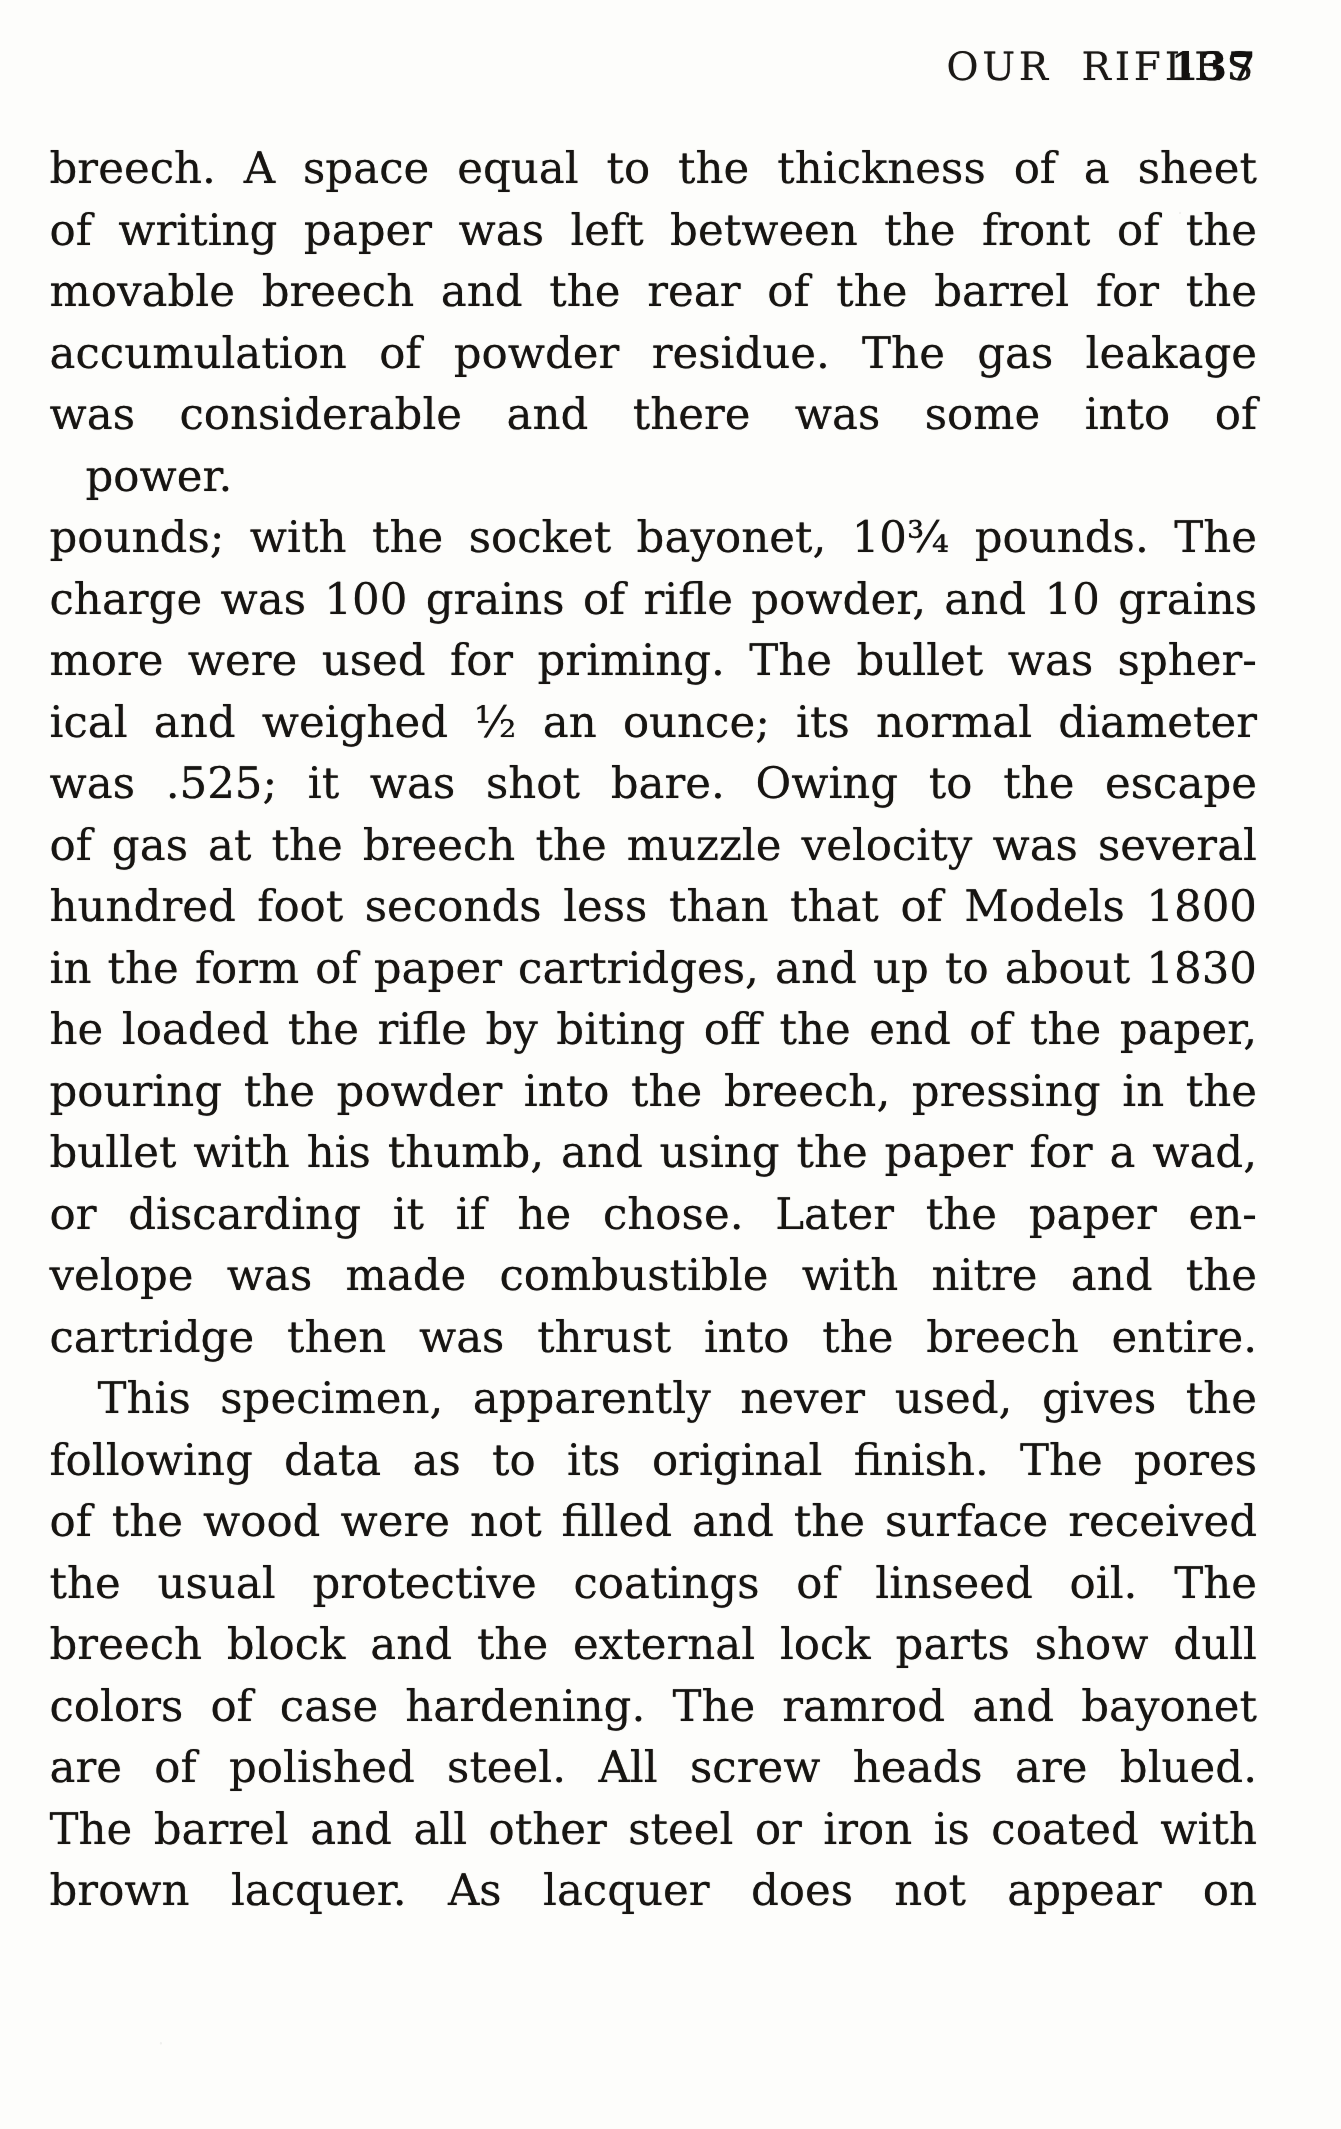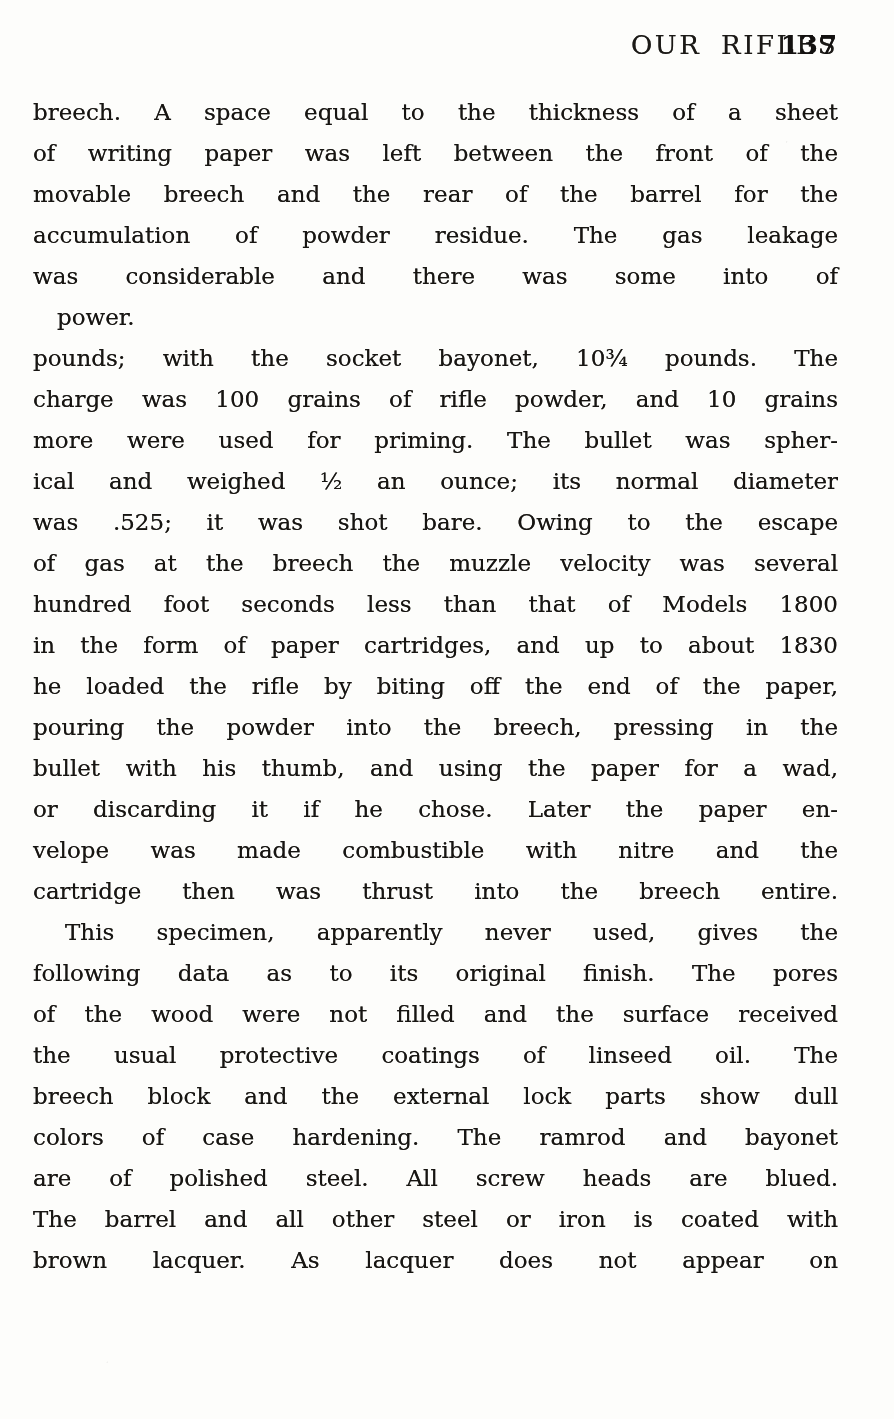--- a/index.html
+++ b/index.html
@@ -55,21 +55,21 @@
     text-shadow: 0 0 0.5px rgba(20,18,15,0.65);
   }
   .page-body {
     margin-top: 32px; 
   }
   .para {
     margin: 0;
     padding: 0;
   }
   .line {
-    font-size: 23px;
+    font-size: 29px;
     line-height: 41px;
     text-align: justify;
     text-align-last: justify;
     text-shadow: 0 0 0.55px rgba(22,19,16,0.7);
     white-space: normal;
   }
   .line.indent {
     padding-left: 32px;
   }
   .line.endline {

